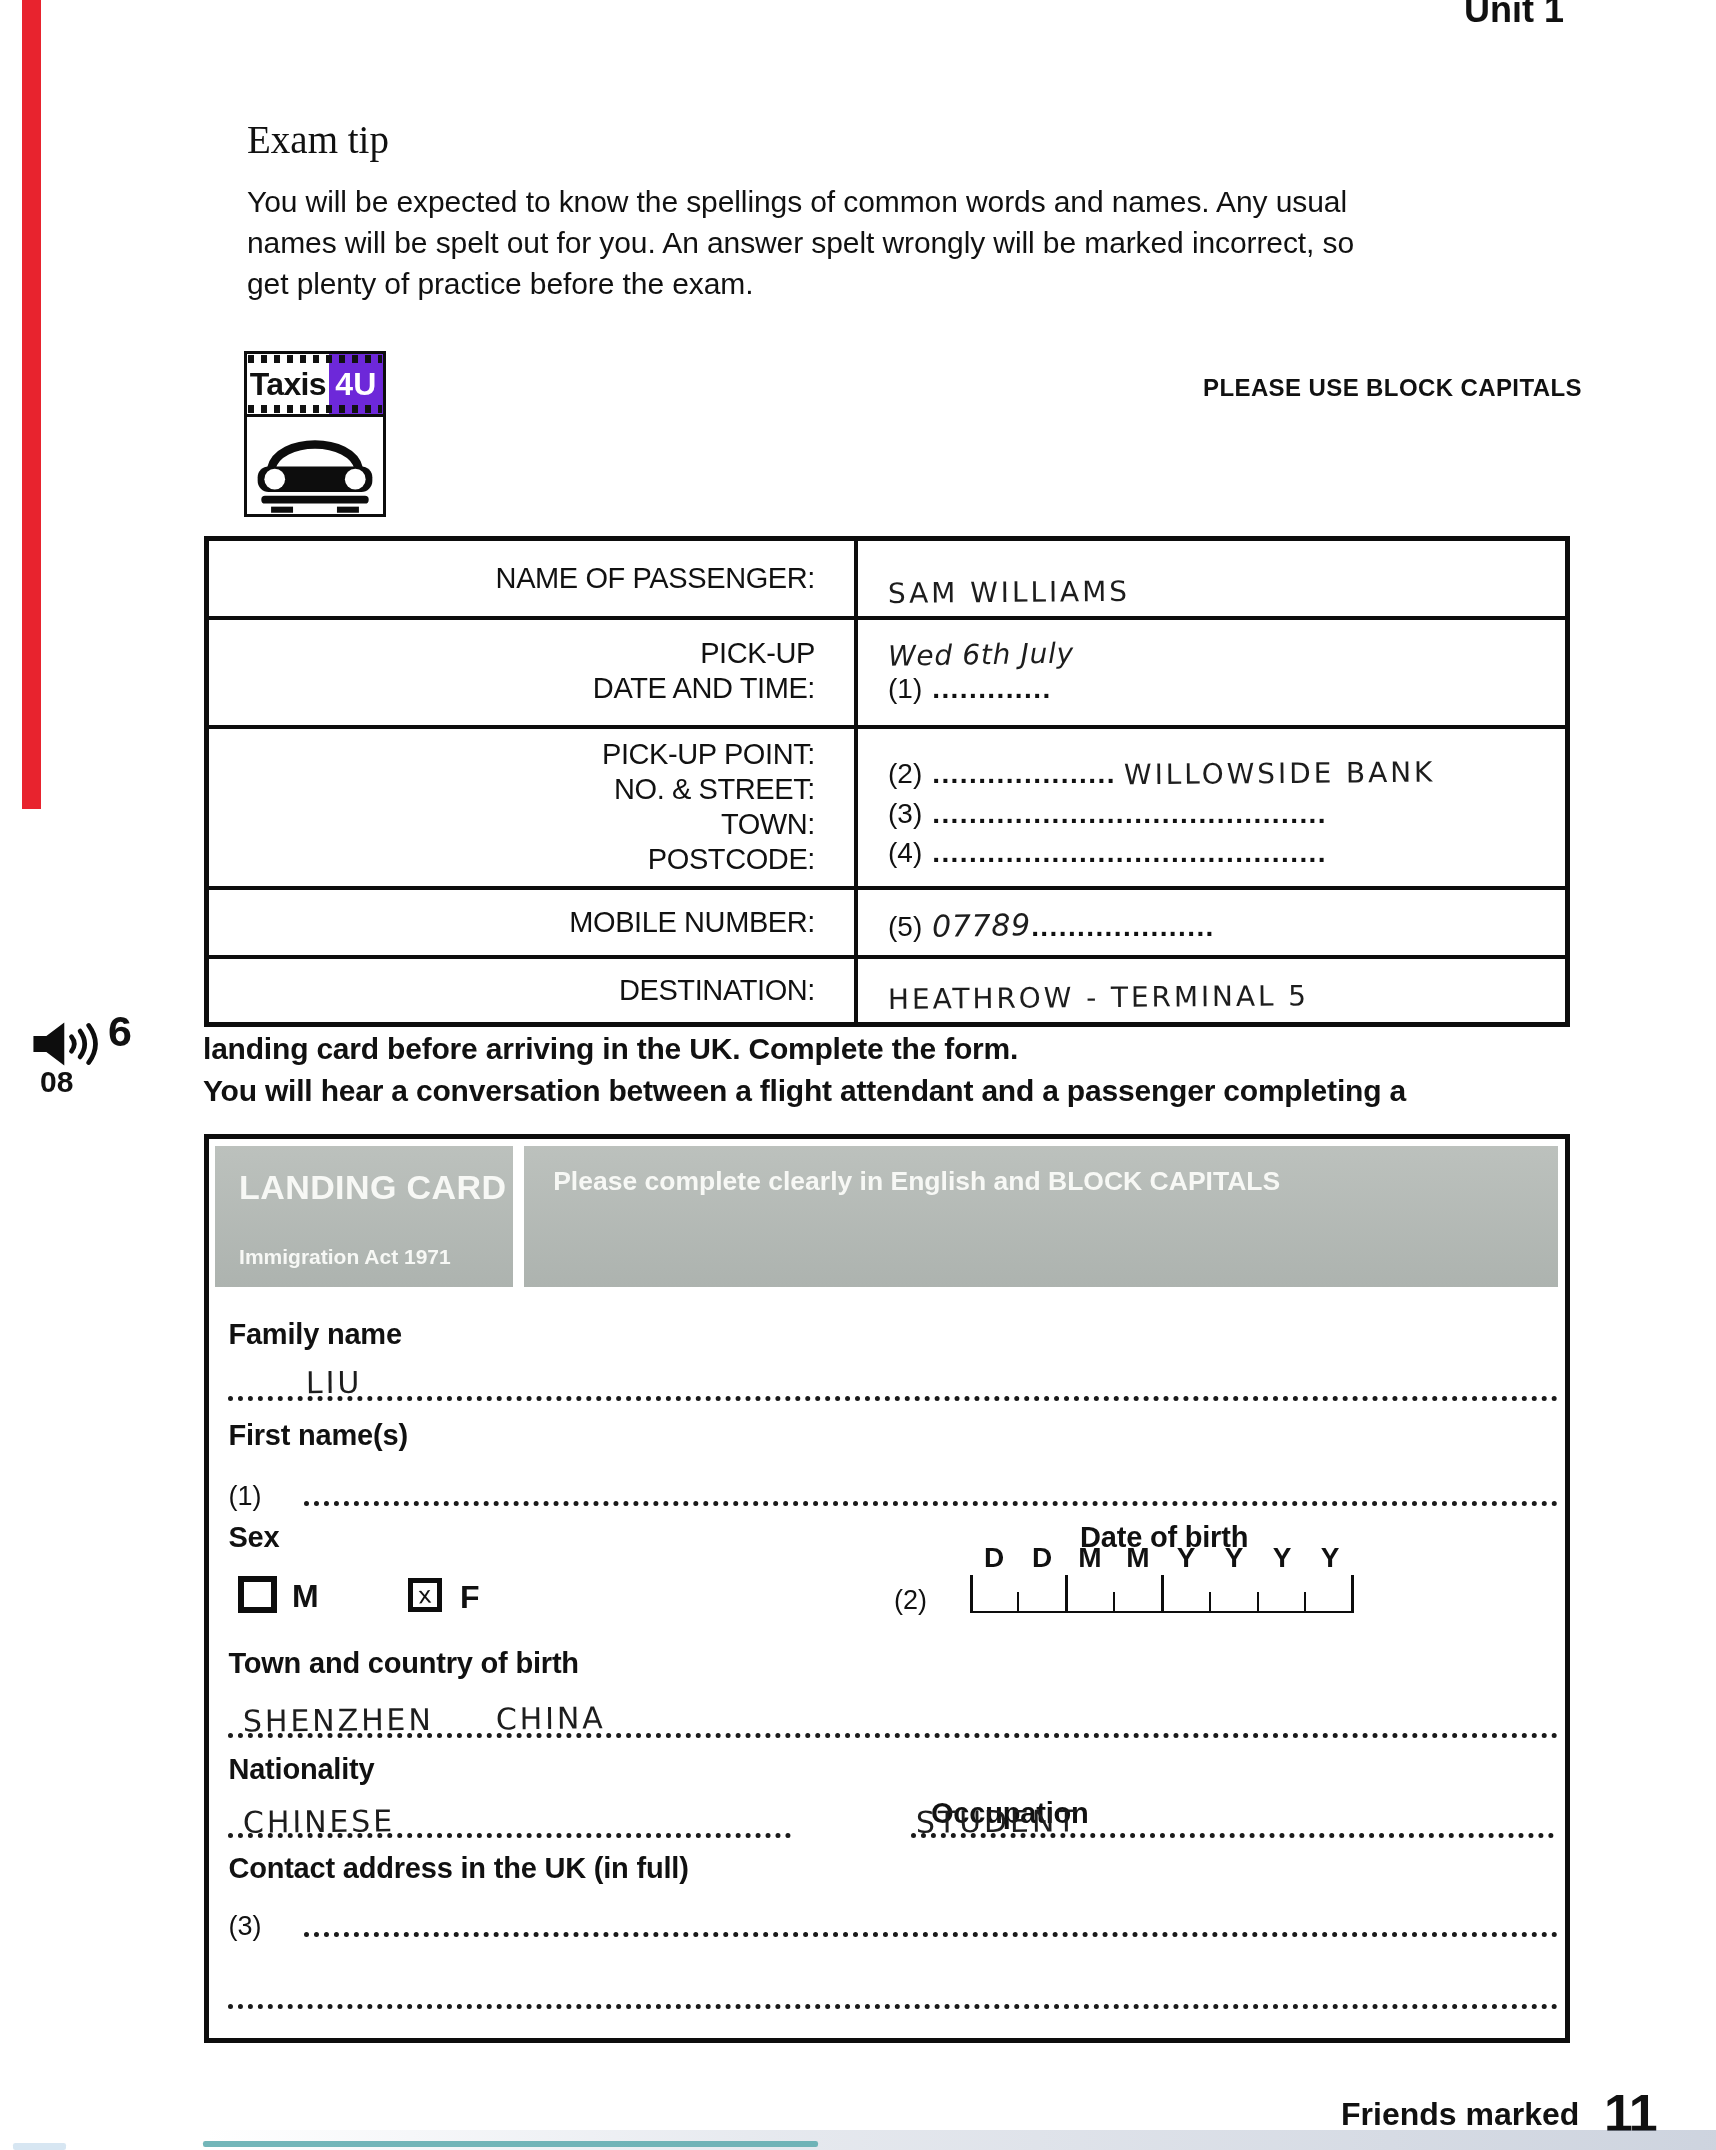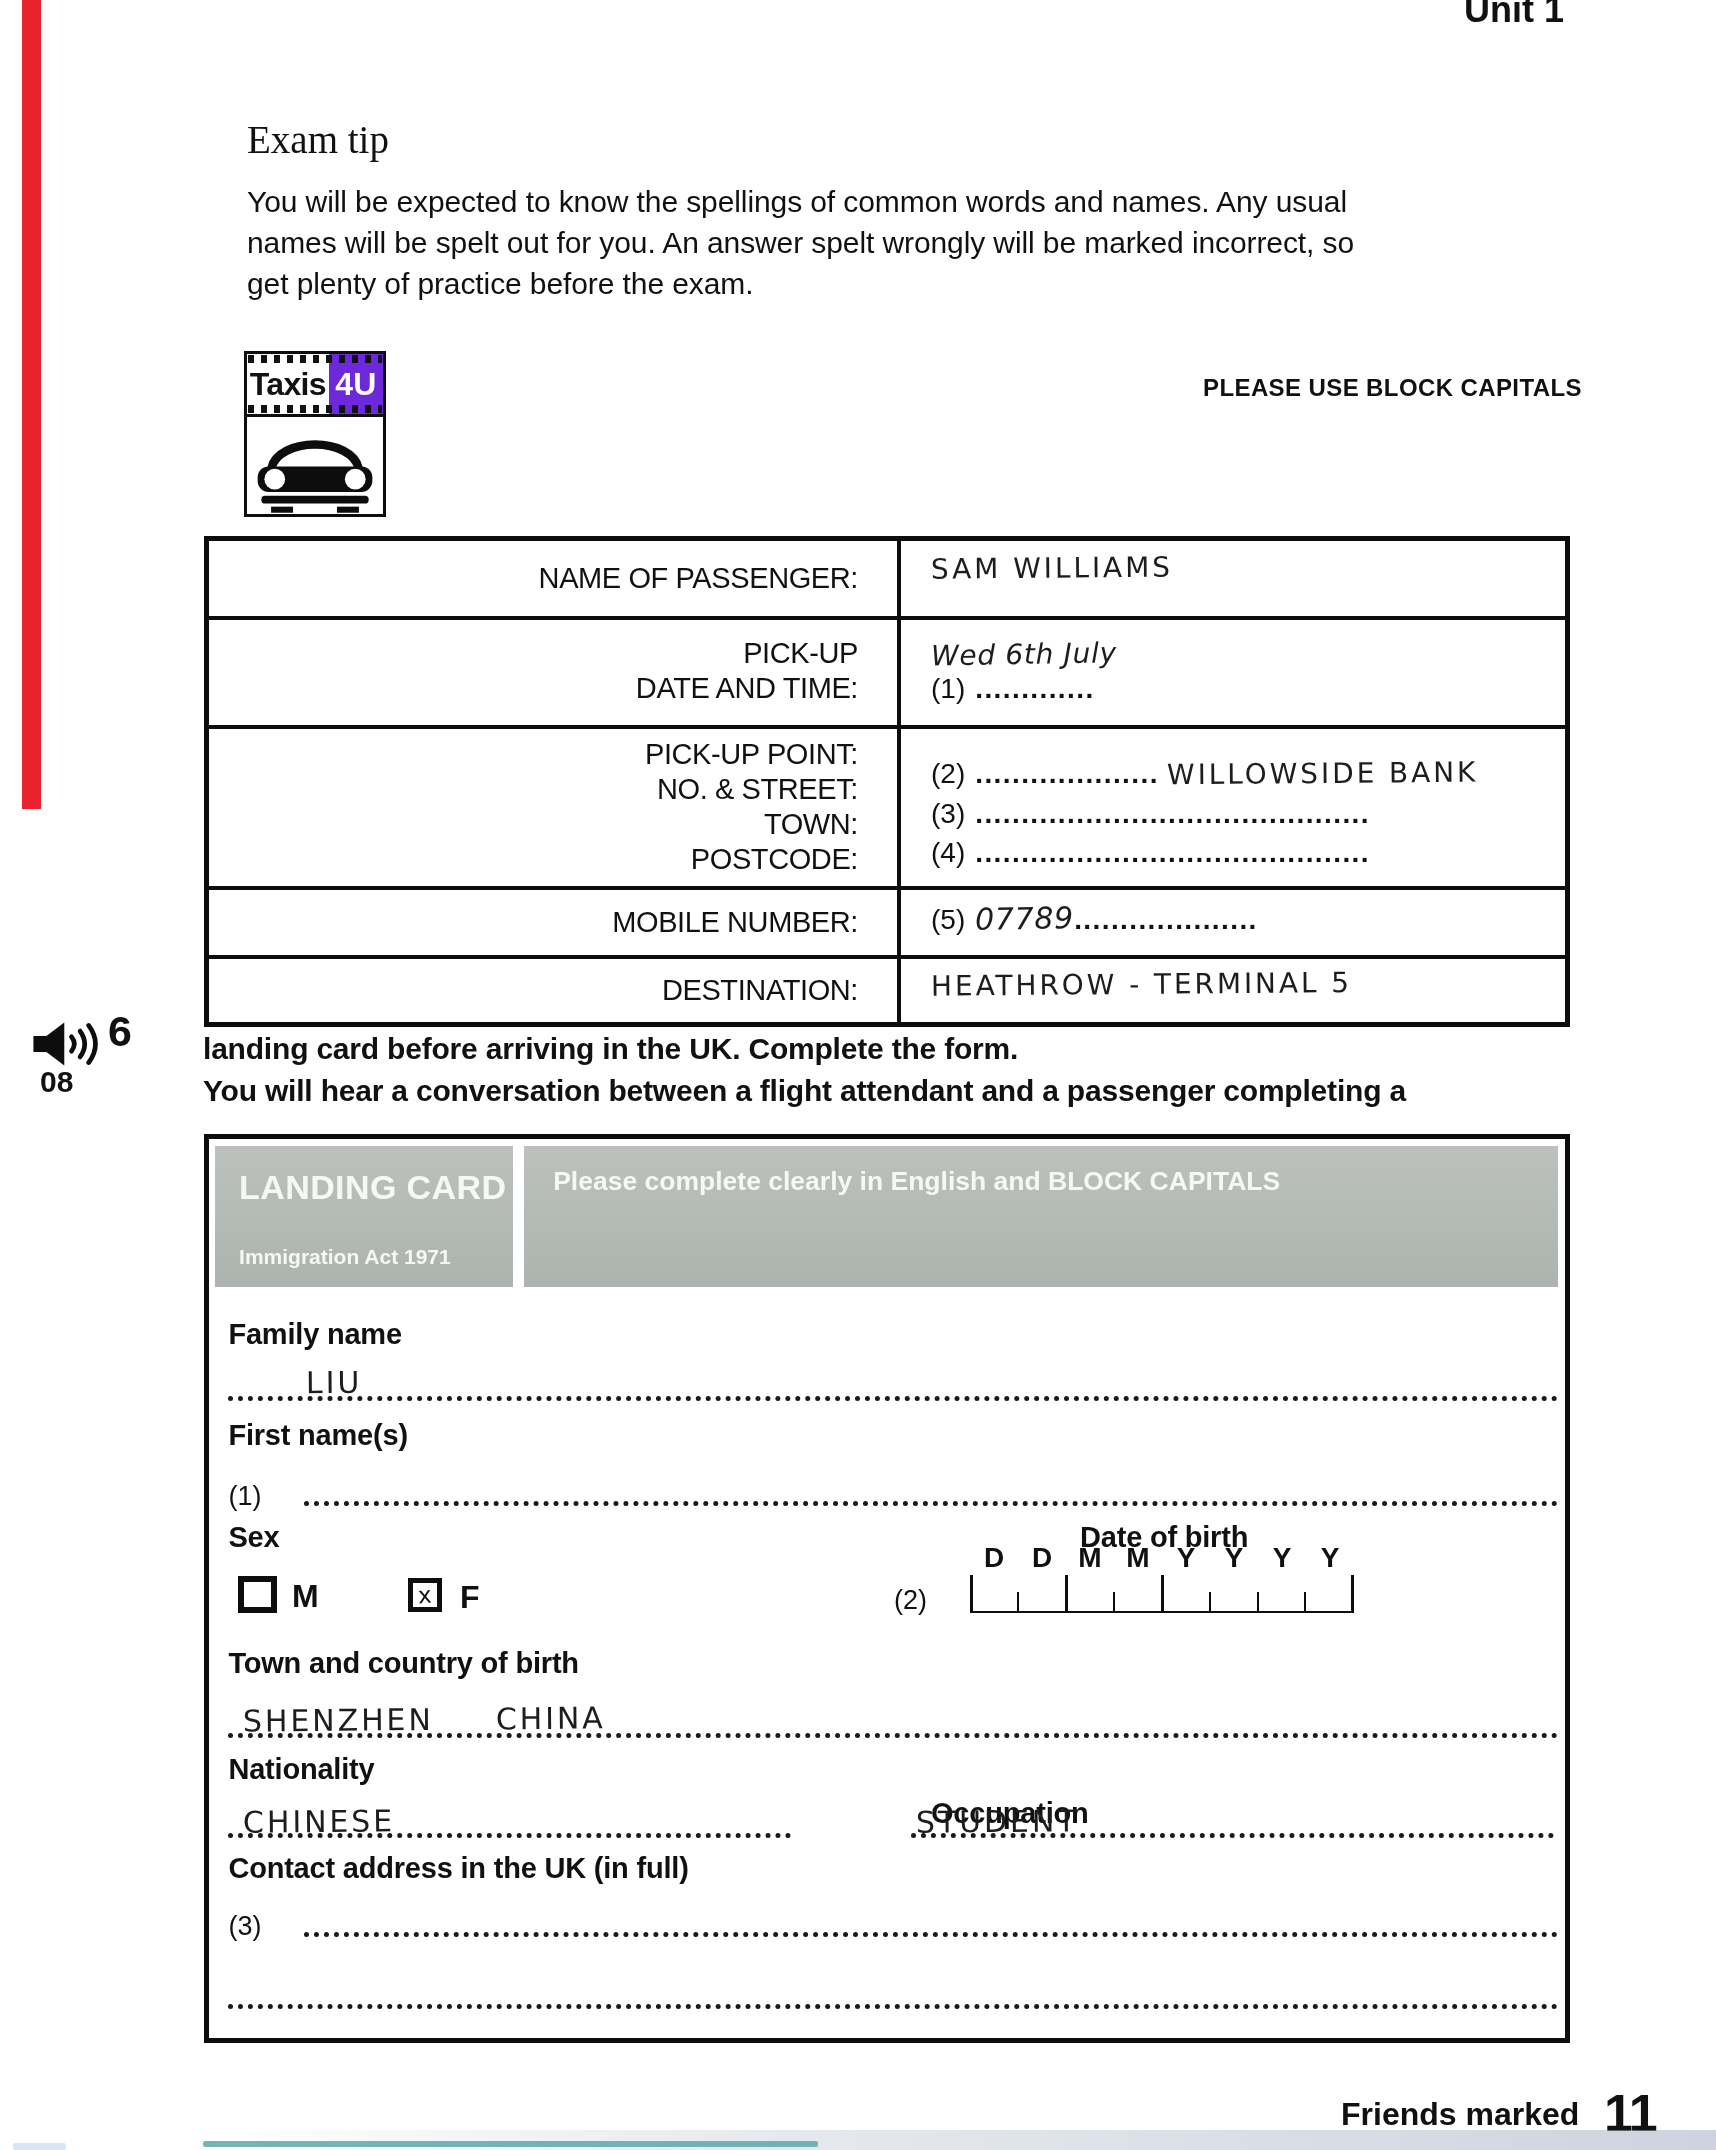--- a/index.html
+++ b/index.html
@@ -23,26 +23,26 @@
       background:repeating-linear-gradient(90deg,#111 0 6.5px,transparent 6.5px 13px);}
   .logo-top::before{top:0.7px;} .logo-top::after{bottom:0.7px;}
   .logo-taxis{flex:1.5;display:flex;align-items:center;justify-content:center;font-weight:700;font-size:32px;letter-spacing:-0.7px;}
   .logo-4u{flex:1;background:#6d28d9;color:#fff;display:flex;align-items:center;justify-content:center;font-weight:700;font-size:32px;}
   .logo-car{height:96px;display:flex;align-items:flex-end;justify-content:center;}
 
   .block-caps{left:1203px;top:374px;font-size:24px;font-weight:700;letter-spacing:0.4px;}
 
   
   .taxi-table{left:204px;top:536px;width:1366px;border:5px solid #0d0d0d;box-sizing:border-box;background:#fff;}
-  .trow{display:flex;box-sizing:border-box;padding-left:43px;}
+  .trow{display:flex;box-sizing:border-box;}
   .trow + .trow{border-top:4.3px solid #0d0d0d;}
   .tlabel{width:649px;flex:none;border-right:4.3px solid #0d0d0d;box-sizing:border-box;
           display:flex;flex-direction:column;justify-content:center;align-items:flex-end;
           padding:8.6px 39px 8.6px 7.2px;font-size:29px;letter-spacing:-0.4px;}
-  .tvalue{flex:1;display:flex;flex-direction:column;justify-content:flex-start;
+  .tvalue{flex:1;display:flex;flex-direction:column;justify-content:flex-end;
           padding:8.6px 7.2px 8.6px 30px;box-sizing:border-box;font-size:28px;}
   .r0{min-height:75px;} .r1{min-height:108px;} .r2{min-height:149px;} .r3{min-height:69px;} .r4{min-height:67px;}
   .lab-line{line-height:35px;}
   .vline{line-height:37px;margin:1.4px 0;white-space:nowrap;}
   .hand{font-family:"DejaVu Sans",sans-serif;letter-spacing:2.9px;color:#1d1d1d;display:inline-block;transform:rotate(-0.5deg);}
   .hand-cursive{font-family:"DejaVu Sans",sans-serif;font-style:italic;letter-spacing:0.7px;color:#1d1d1d;display:inline-block;transform:rotate(-1deg);}
   .dots{font-weight:700;letter-spacing:1.4px;display:inline-block;}
   .ref{display:inline-block;margin-right:10px;font-weight:400;}
 
   

